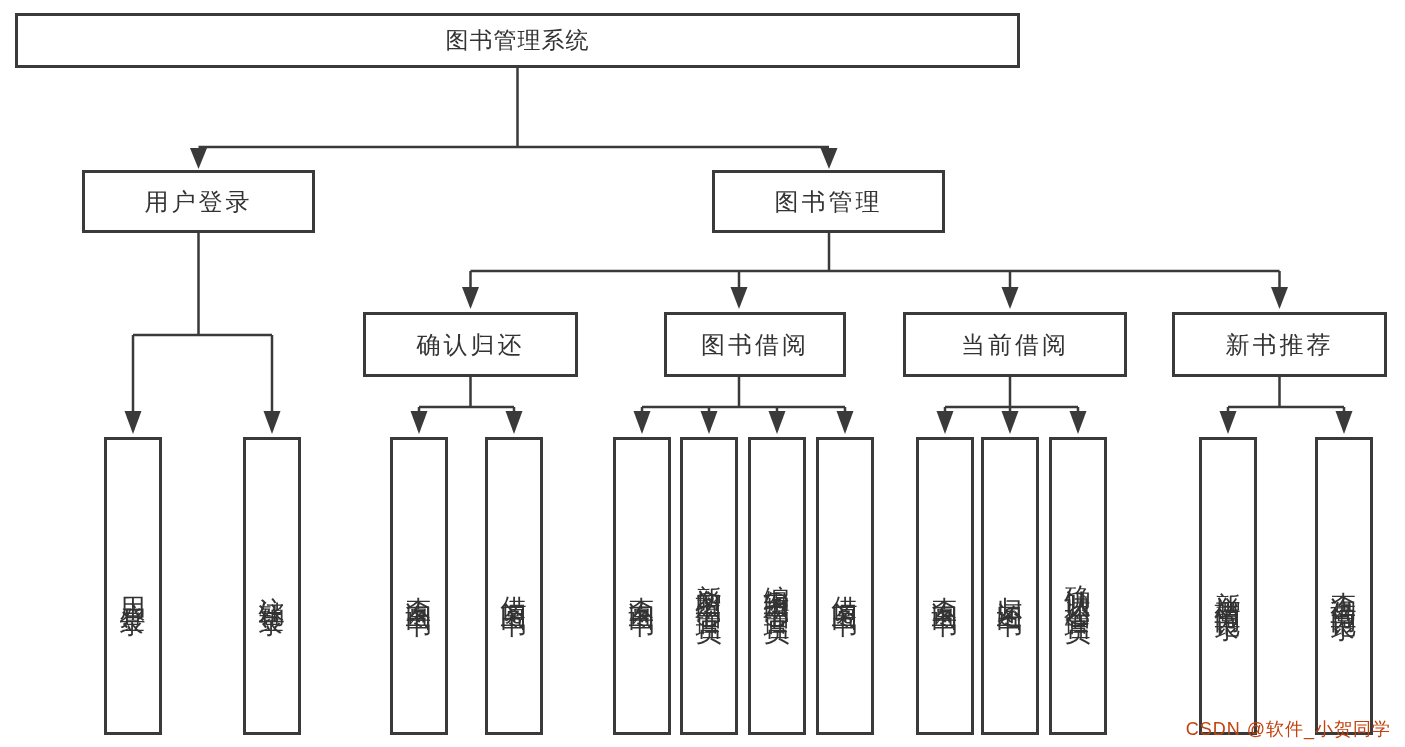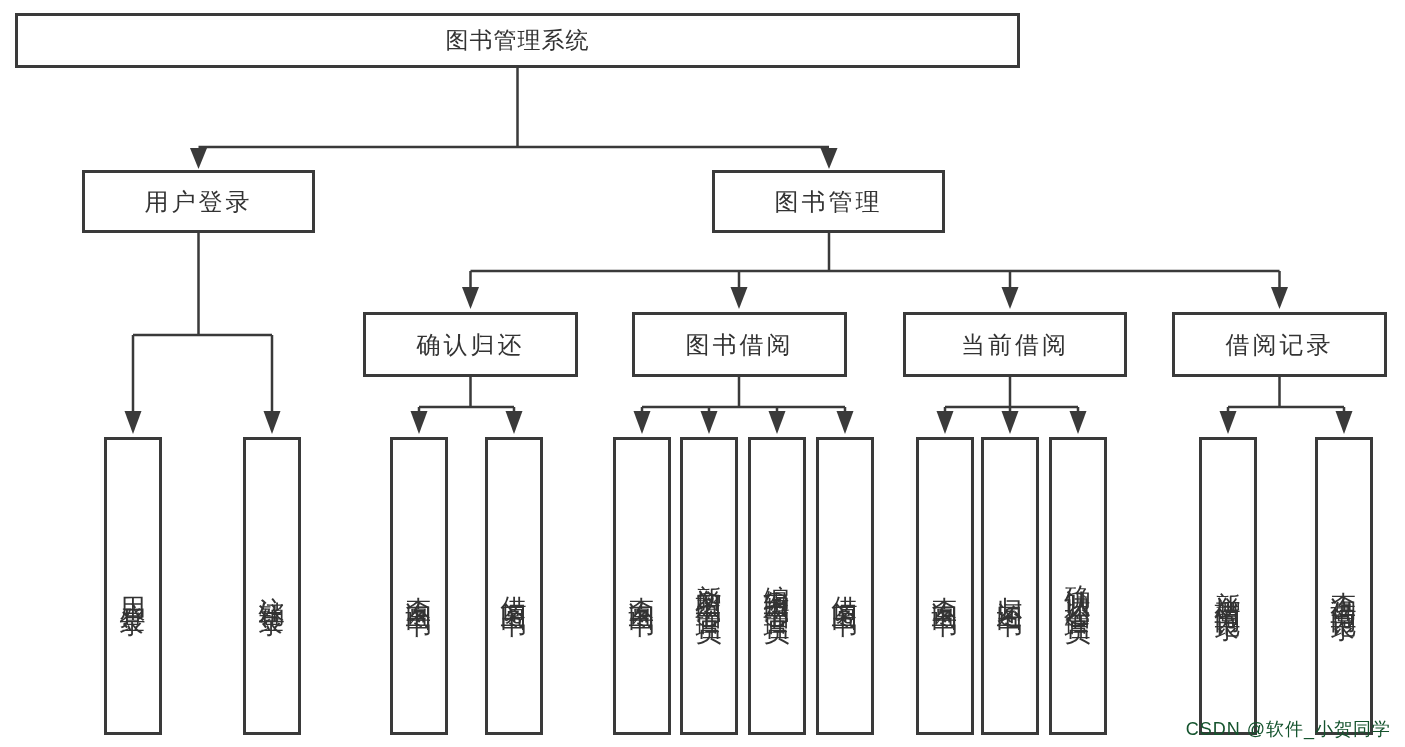--- a/index.html
+++ b/index.html
@@ -49,21 +49,21 @@
     letter-spacing: 5px;
     line-height: 1;
     white-space: nowrap;
   }
   .watermark {
     position: absolute;
     right: 14px;
     bottom: 6px;
     font-size: 18px;
     letter-spacing: 1px;
-    color: #14532d;
+    color: #c2410c;
     white-space: nowrap;
   }
 </style>
 </head>
 <body>
 
 <div class="canvas">
 
   <svg class="connectors" viewBox="0 0 1405 747" xmlns="http://www.w3.org/2000/svg">
     <g stroke="#3a3a3a" stroke-width="2.5" fill="none">
@@ -105,28 +105,28 @@
   <div class="node h" style="left:82px;top:170px;width:233px;height:63px">
     <span>用户登录</span>
   </div>
   <div class="node h" style="left:712px;top:170px;width:233px;height:63px">
     <span>图书管理</span>
   </div>
 
   <div class="node h" style="left:363px;top:312px;width:215px;height:65px">
     <span>确认归还</span>
   </div>
-  <div class="node h" style="left:632px;top:312px;width:215px;height:65px">
+  <div class="node h" style="left:664px;top:312px;width:182px;height:65px">
     <span>图书借阅</span>
   </div>
   <div class="node h" style="left:903px;top:312px;width:224px;height:65px">
     <span>当前借阅</span>
   </div>
   <div class="node h" style="left:1172px;top:312px;width:215px;height:65px">
-    <span>借阅记录</span>
+    <span>新书推荐</span>
   </div>
 
   <div class="node v" style="left:104px;top:437px;width:58px;height:298px">
     <span>用户登录</span>
   </div>
   <div class="node v" style="left:243px;top:437px;width:58px;height:298px">
     <span>注销登录</span>
   </div>
 
   <div class="node v" style="left:390px;top:437px;width:58px;height:298px">

